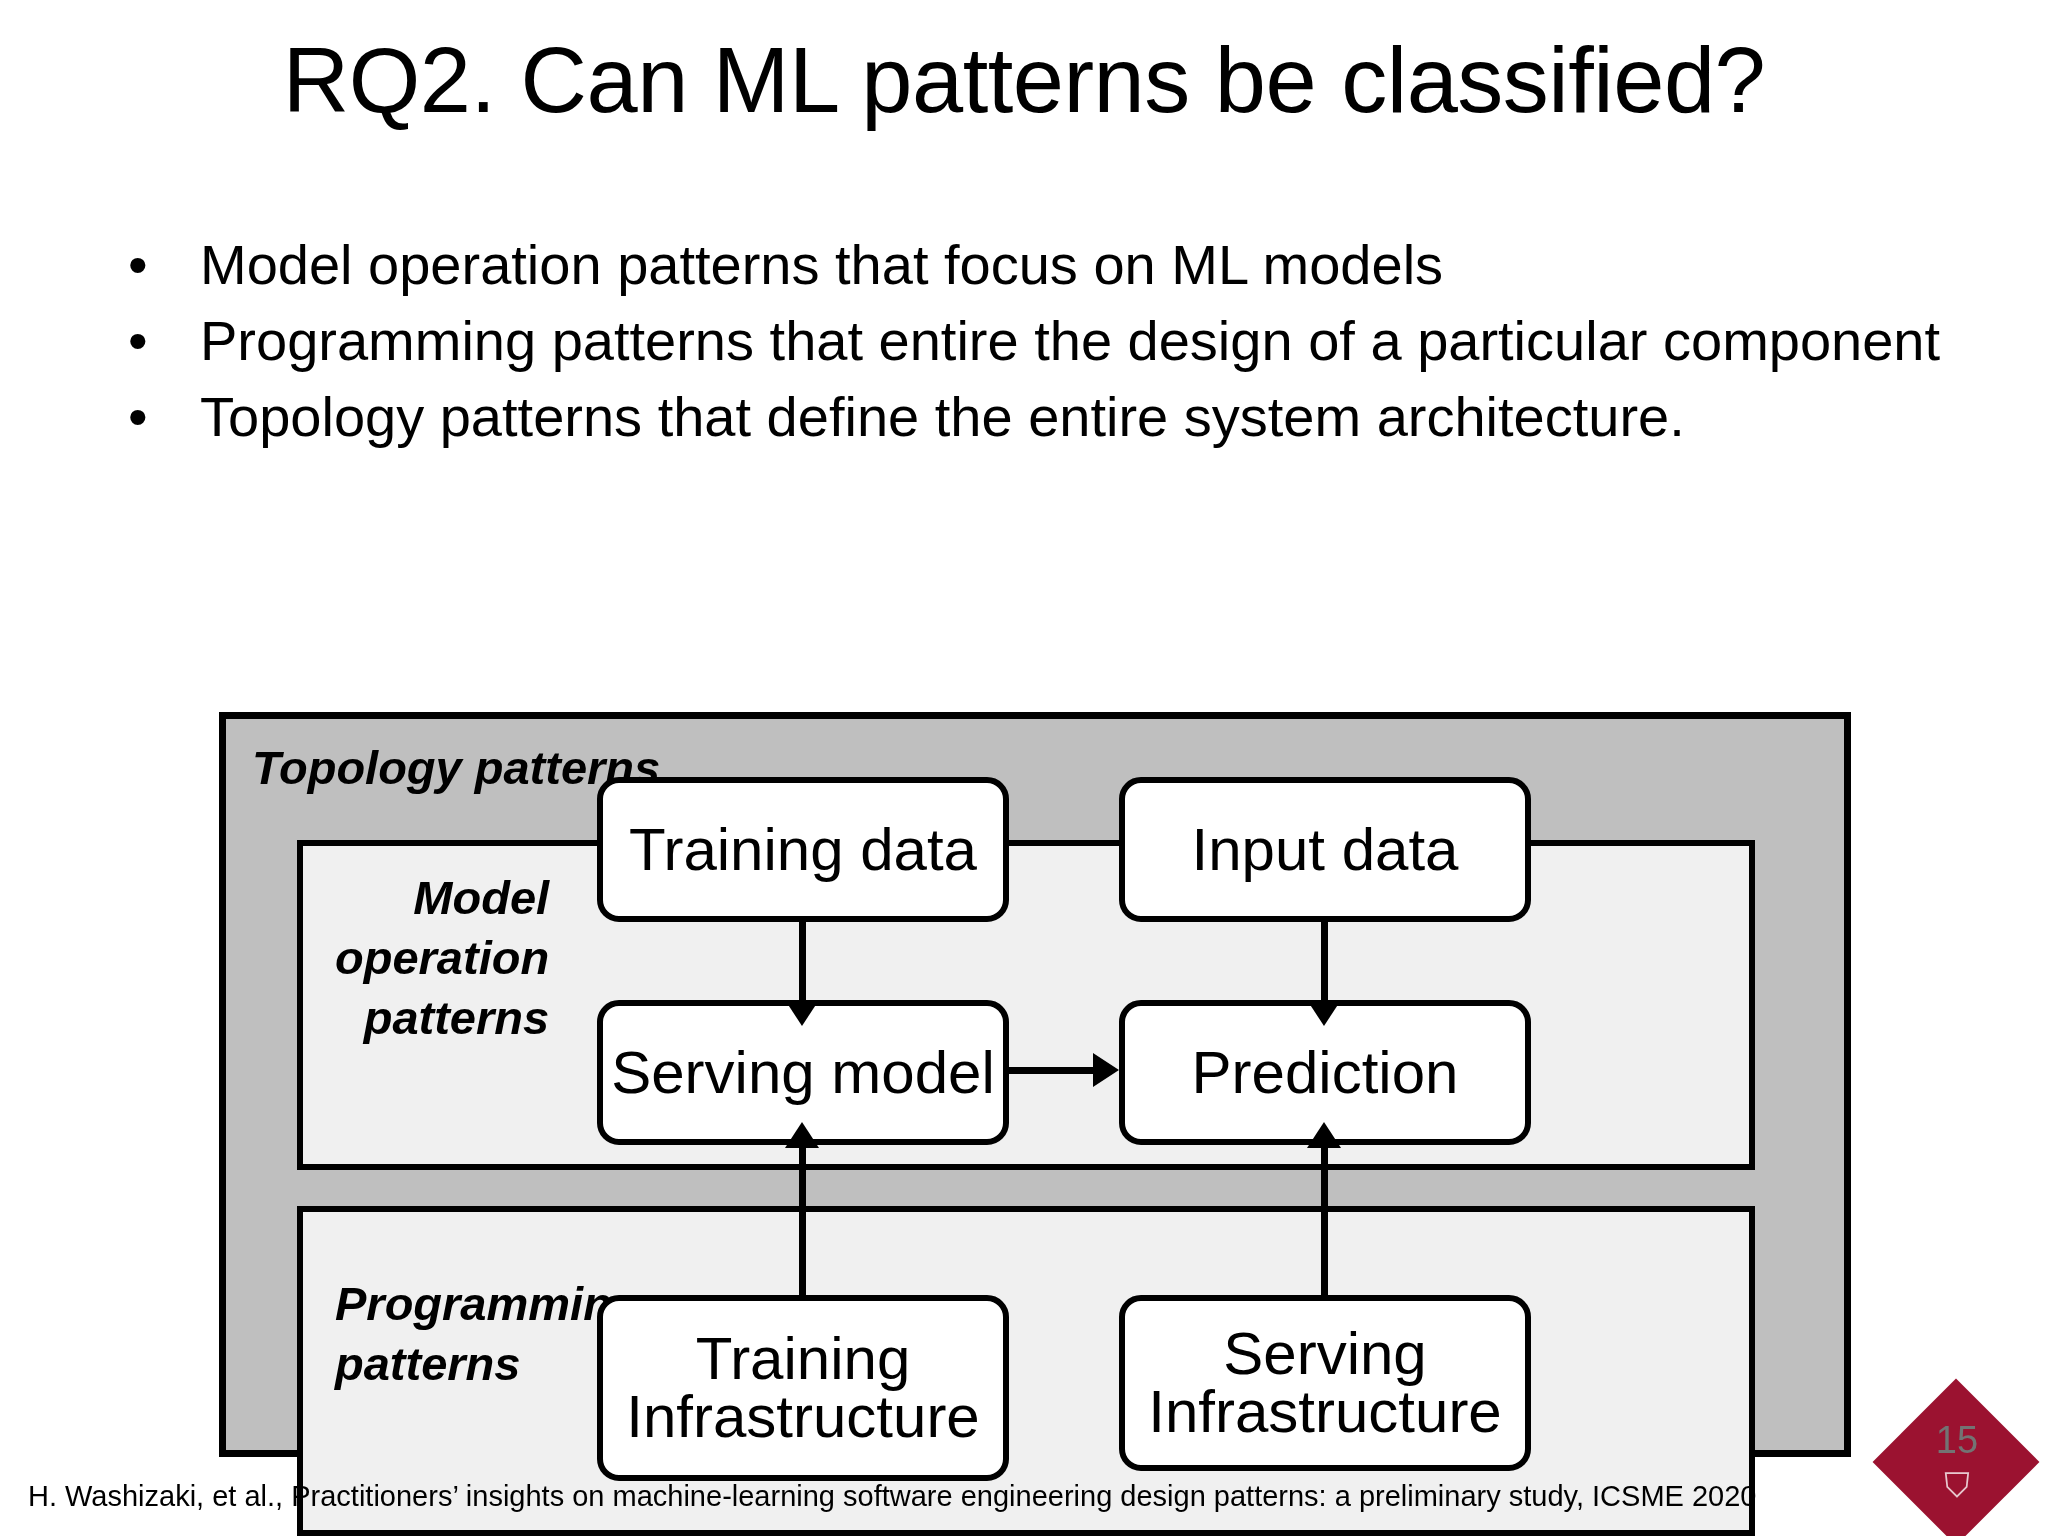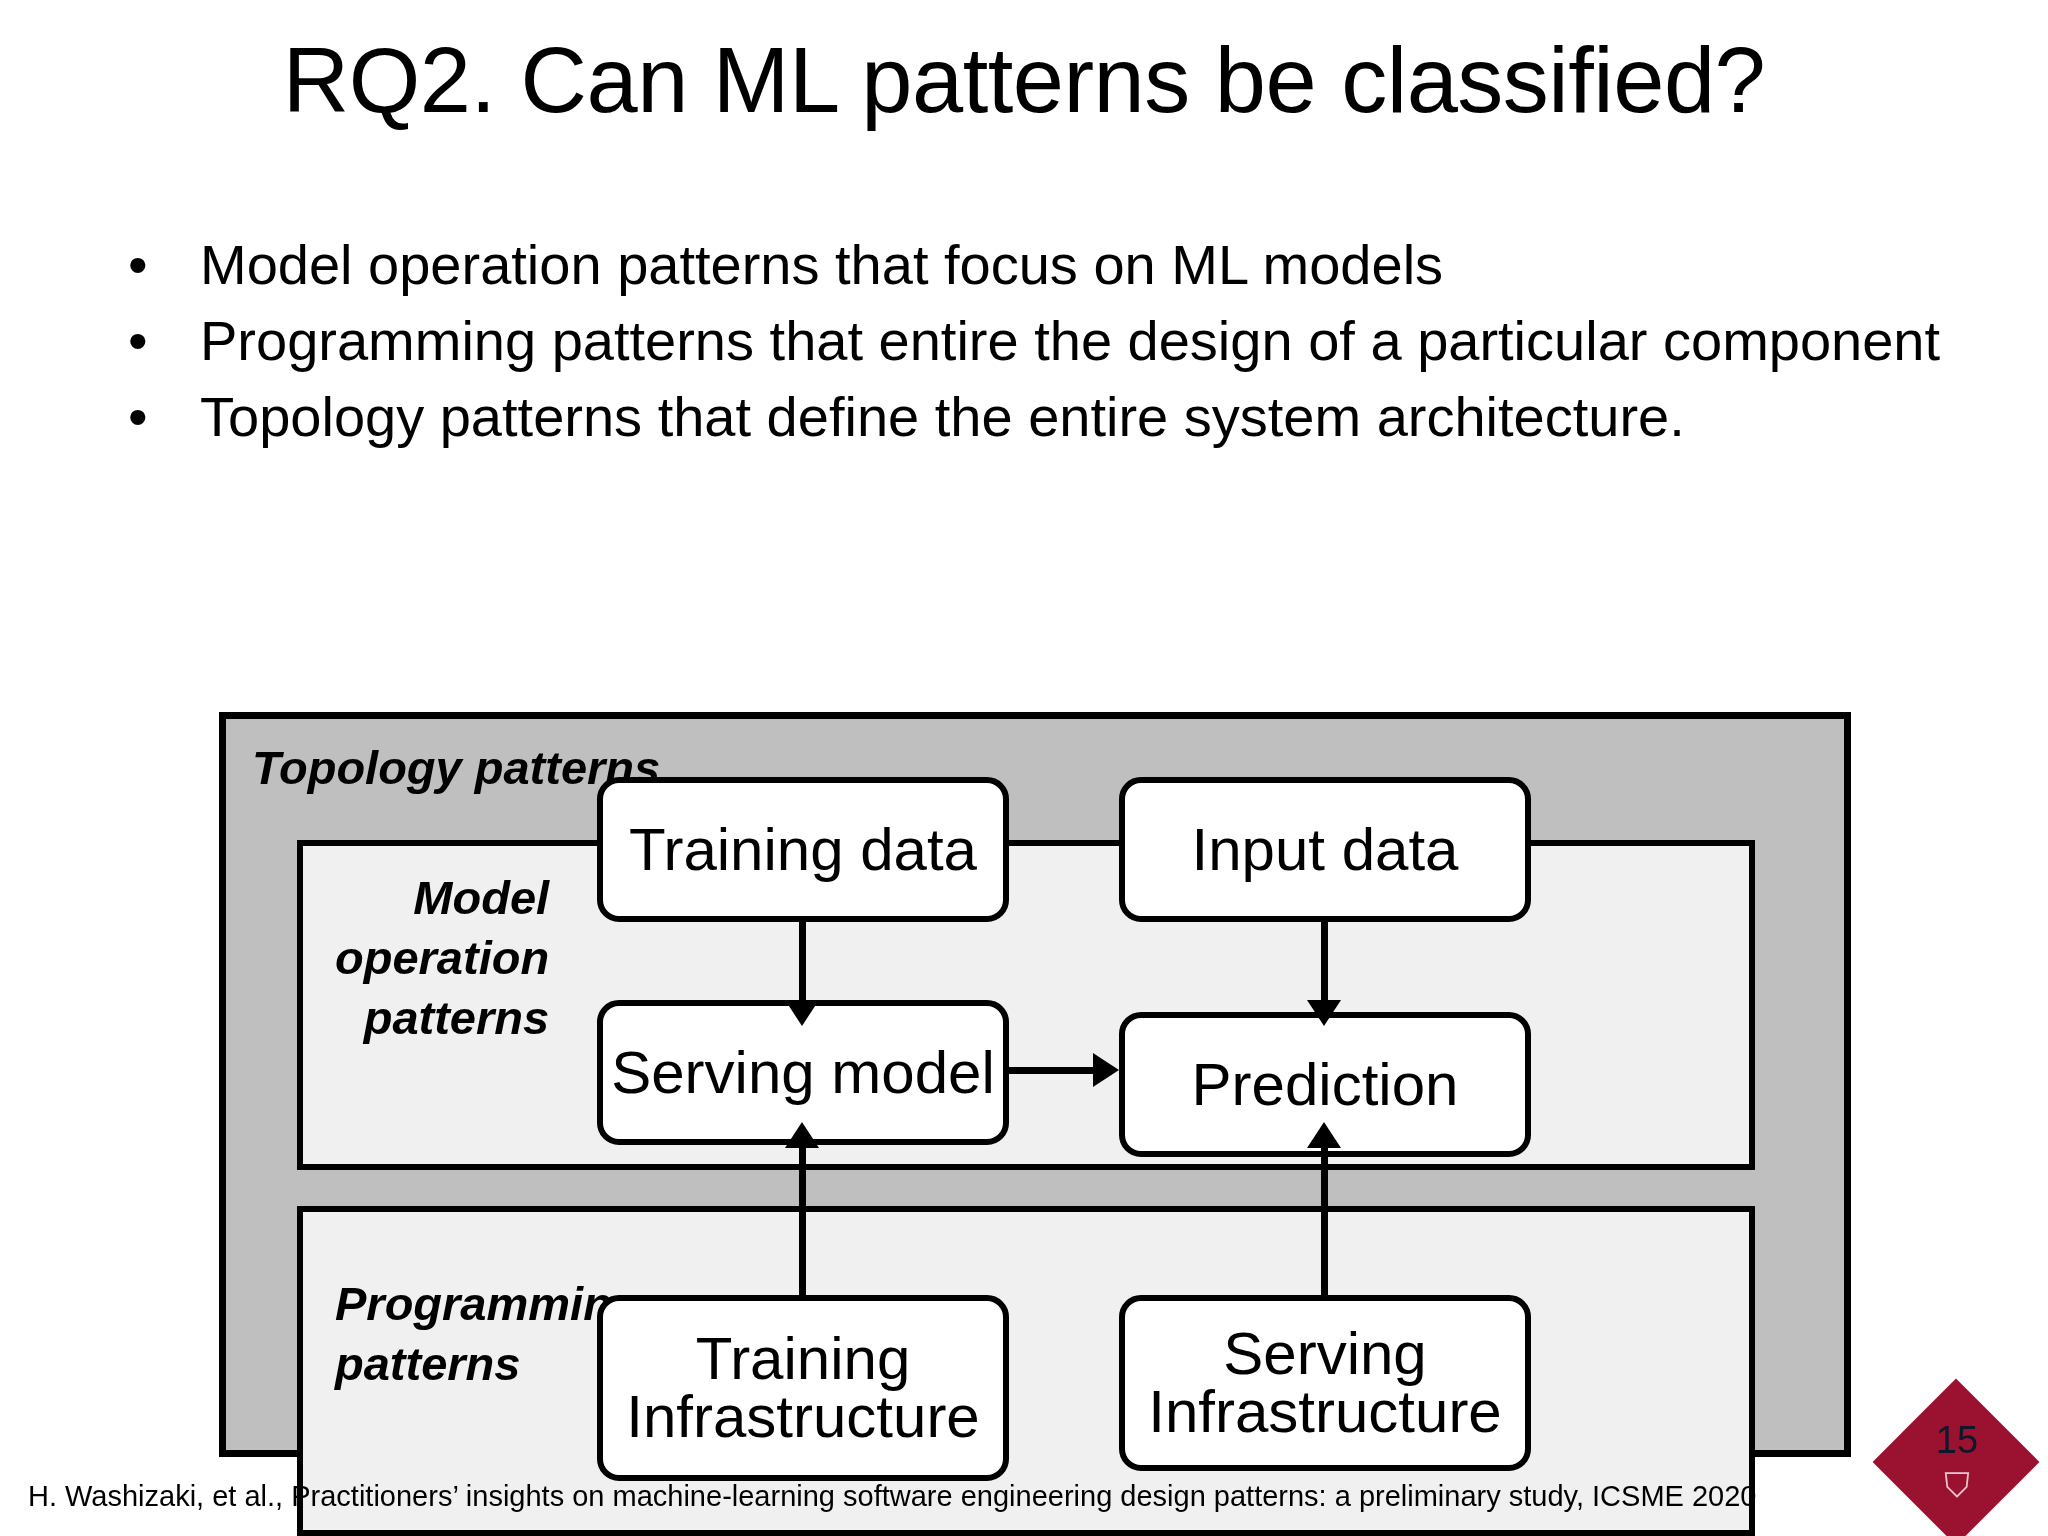--- a/index.html
+++ b/index.html
@@ -99,21 +99,21 @@
     text-align:center;
     font-size:60px;
     line-height:58px;
     font-weight:400;
     white-space:pre-line;
     z-index:5;
   }
   #node-training-data      { left:378px; top:65px;  width:412px; height:145px; }
   #node-input-data         { left:900px; top:65px;  width:412px; height:145px; }
   #node-trained-model      { left:378px; top:288px; width:412px; height:145px; }
-  #node-prediction         { left:900px; top:300px; width:412px; height:145px; }
+  #node-prediction         { left:900px; top:288px; width:412px; height:145px; }
   #node-training-infra     { left:378px; top:583px; width:412px; height:186px; }
   #node-serving-infra      { left:900px; top:583px; width:412px; height:176px; }
 
   
   .arrow-v{
     position:absolute;
     width:7px;
     background:#000000;
     z-index:6;
   }
@@ -164,21 +164,21 @@
   #page-badge .diamond{
     position:absolute;
     left:15px; top:15px;
     width:118px;height:118px;
     transform:rotate(45deg);
   }
   #page-badge .page-num{
     position:absolute;
     left:0; top:32px; width:150px;
     text-align:center;
-    color:#0f172a;
+    color:#737373;
     font-size:38px;
     line-height:40px;
     font-weight:400;
   }
   #page-badge .crest{
     position:absolute;
     left:0; top:80px; width:150px;
     text-align:center;
     color:#e8c9cf;
     font-size:34px;

